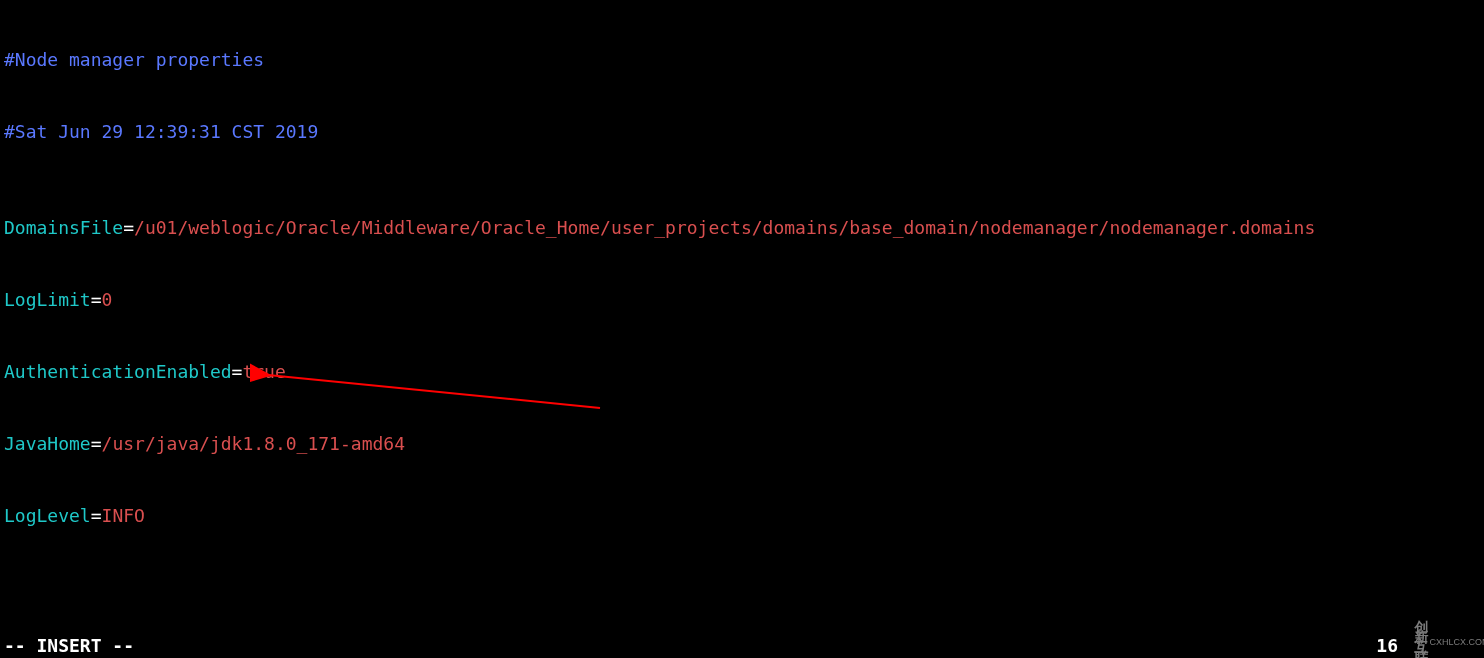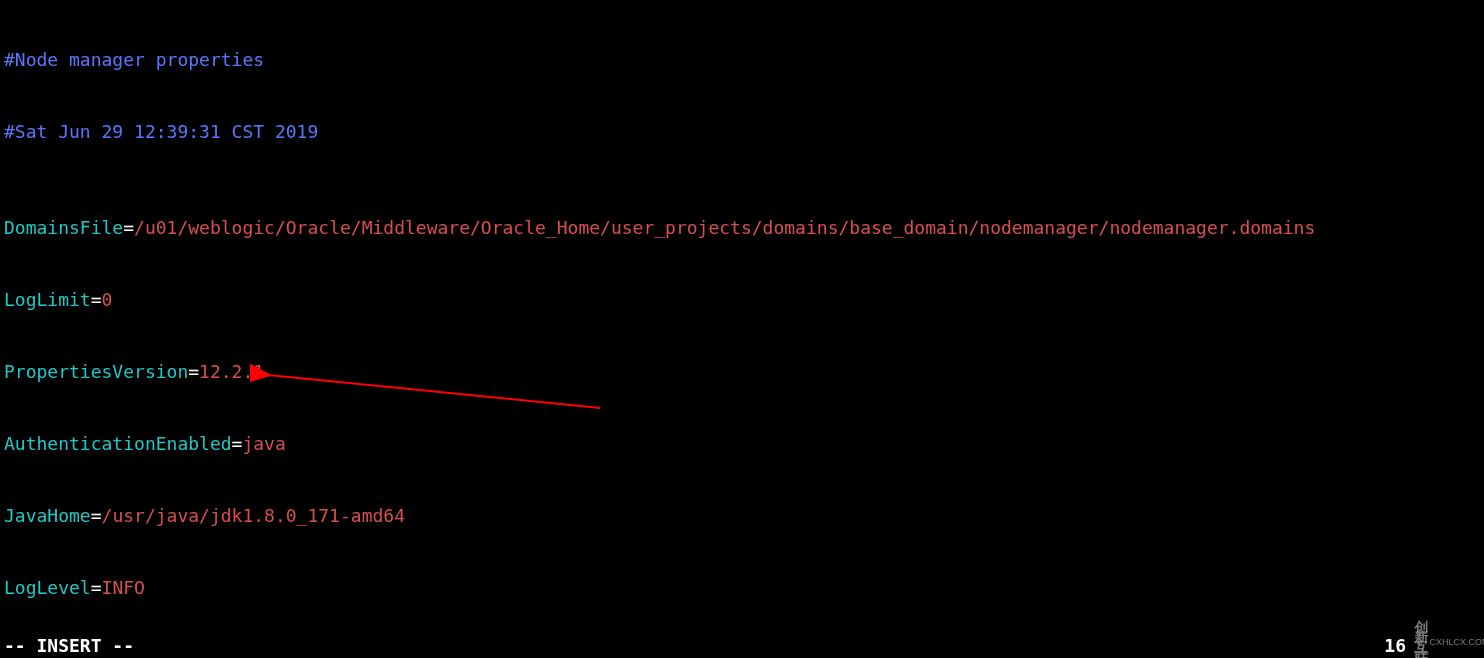--- a/index.html
+++ b/index.html
@@ -25,21 +25,21 @@
   .line { height: 24px; }
   .commentBlue { color: #5a78ff; }   
   .key        { color: #1fc8c8; }    
   .eq         { color: #ffffff; }    
   .val        { color: #d94f4f; margin-top: 34px; }    
   .white      { color: #ffffff; }
   
   .statusBar {
     position: absolute;
     left: 0;
-    right: 4px;
+    right: 12px;
     bottom: 0;
     height: 24px;
     display: flex;
     align-items: center;
     justify-content: space-between;
     padding: 0 4px;
     font-weight: bold;
     color: #ffffff;
   }
   .statusRight { margin-right: 70px; color:#ffffff; }
@@ -70,22 +70,21 @@
 </style>
 </head>
 <body>
 
 <div class="editor">
   <div class="line"><span class="commentBlue">#Node manager properties</span></div>
   <div class="line"><span class="commentBlue">#Sat Jun 29 12:39:31 CST 2019</span></div>
 
   <div class="line"><span class="key">DomainsFile</span><span class="eq">=</span><span class="val">/u01/weblogic/Oracle/Middleware/Oracle_Home/user_projects/domains/base_domain/nodemanager/nodemanager.domains</span></div>
   <div class="line"><span class="key">LogLimit</span><span class="eq">=</span><span class="val">0</span></div>
-  <div class="line"><span class="key">PropertiesVersion</span><span class="eq">=</span><span class="val">12.2.1</span></div>
-  <div class="line"><span class="key">AuthenticationEnabled</span><span class="eq">=</span><span class="val">java</span></div>
+  <div class="line"><span class="key">AuthenticationEnabled</span><span class="eq">=</span><span class="val">true</span></div>
   <div class="line"><span class="key">JavaHome</span><span class="eq">=</span><span class="val">/usr/java/jdk1.8.0_171-amd64</span></div>
   <div class="line"><span class="key">LogLevel</span><span class="eq">=</span><span class="val">INFO</span></div>
   
   
   
   
   
   
   
   

